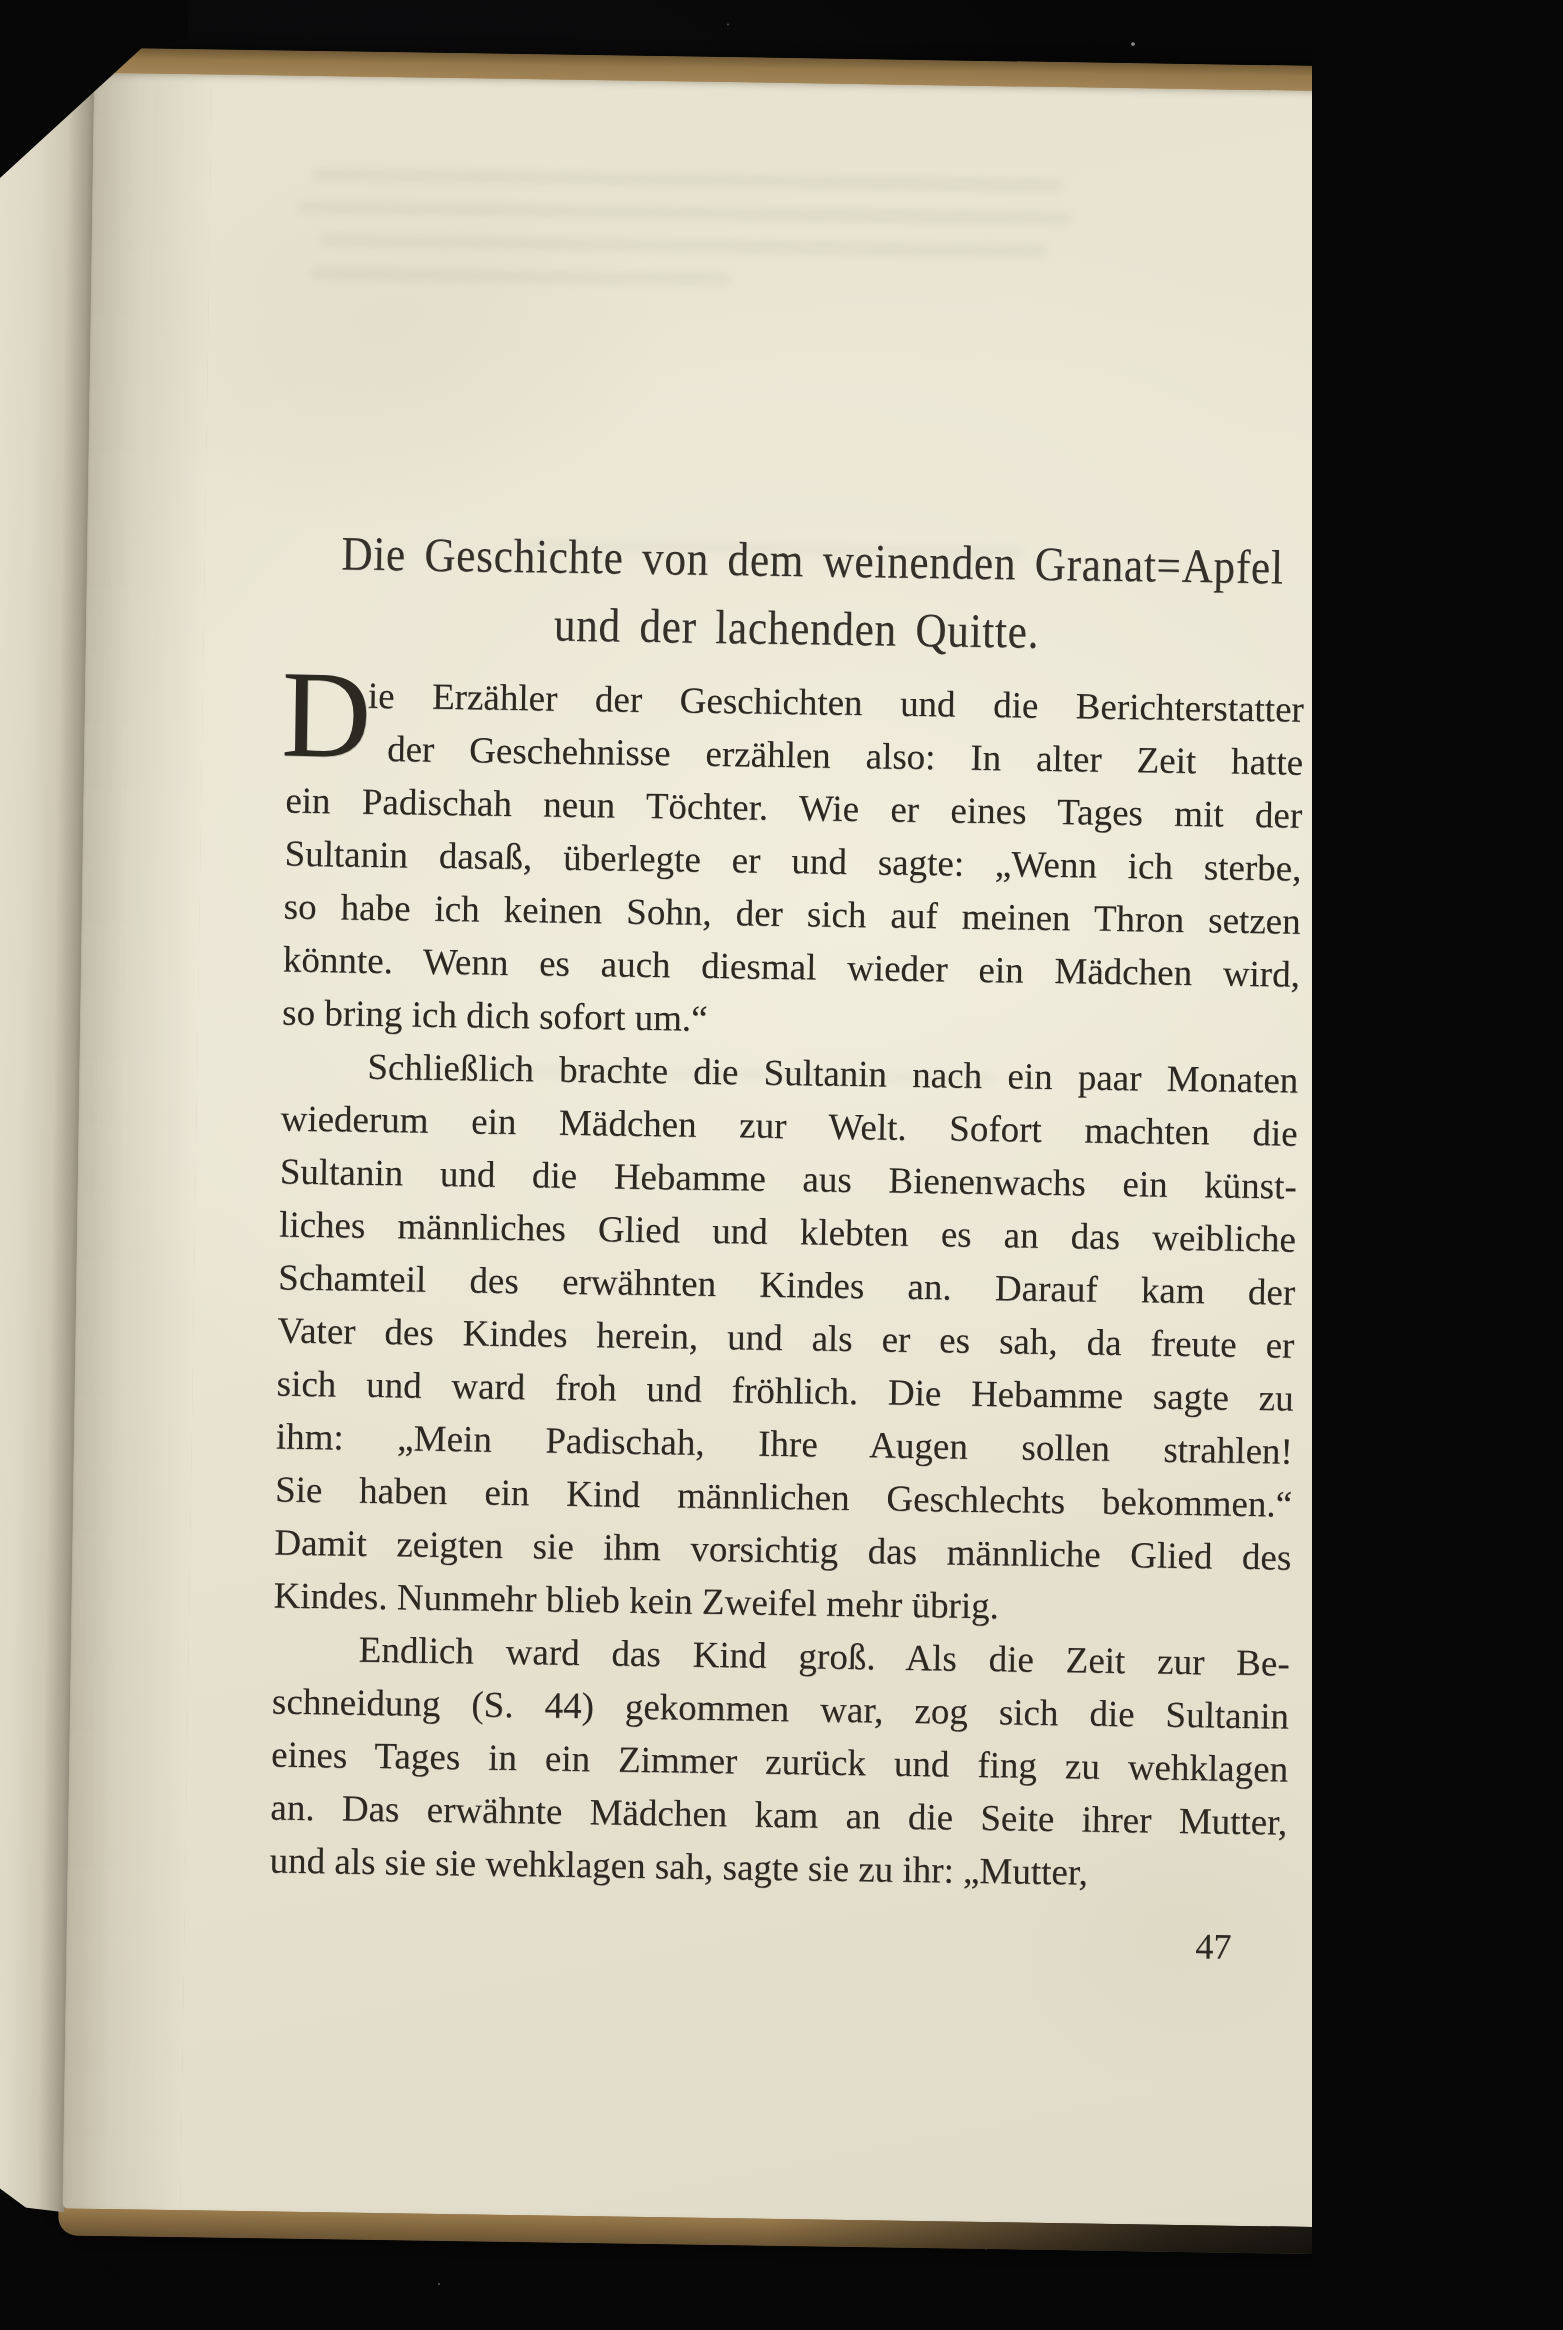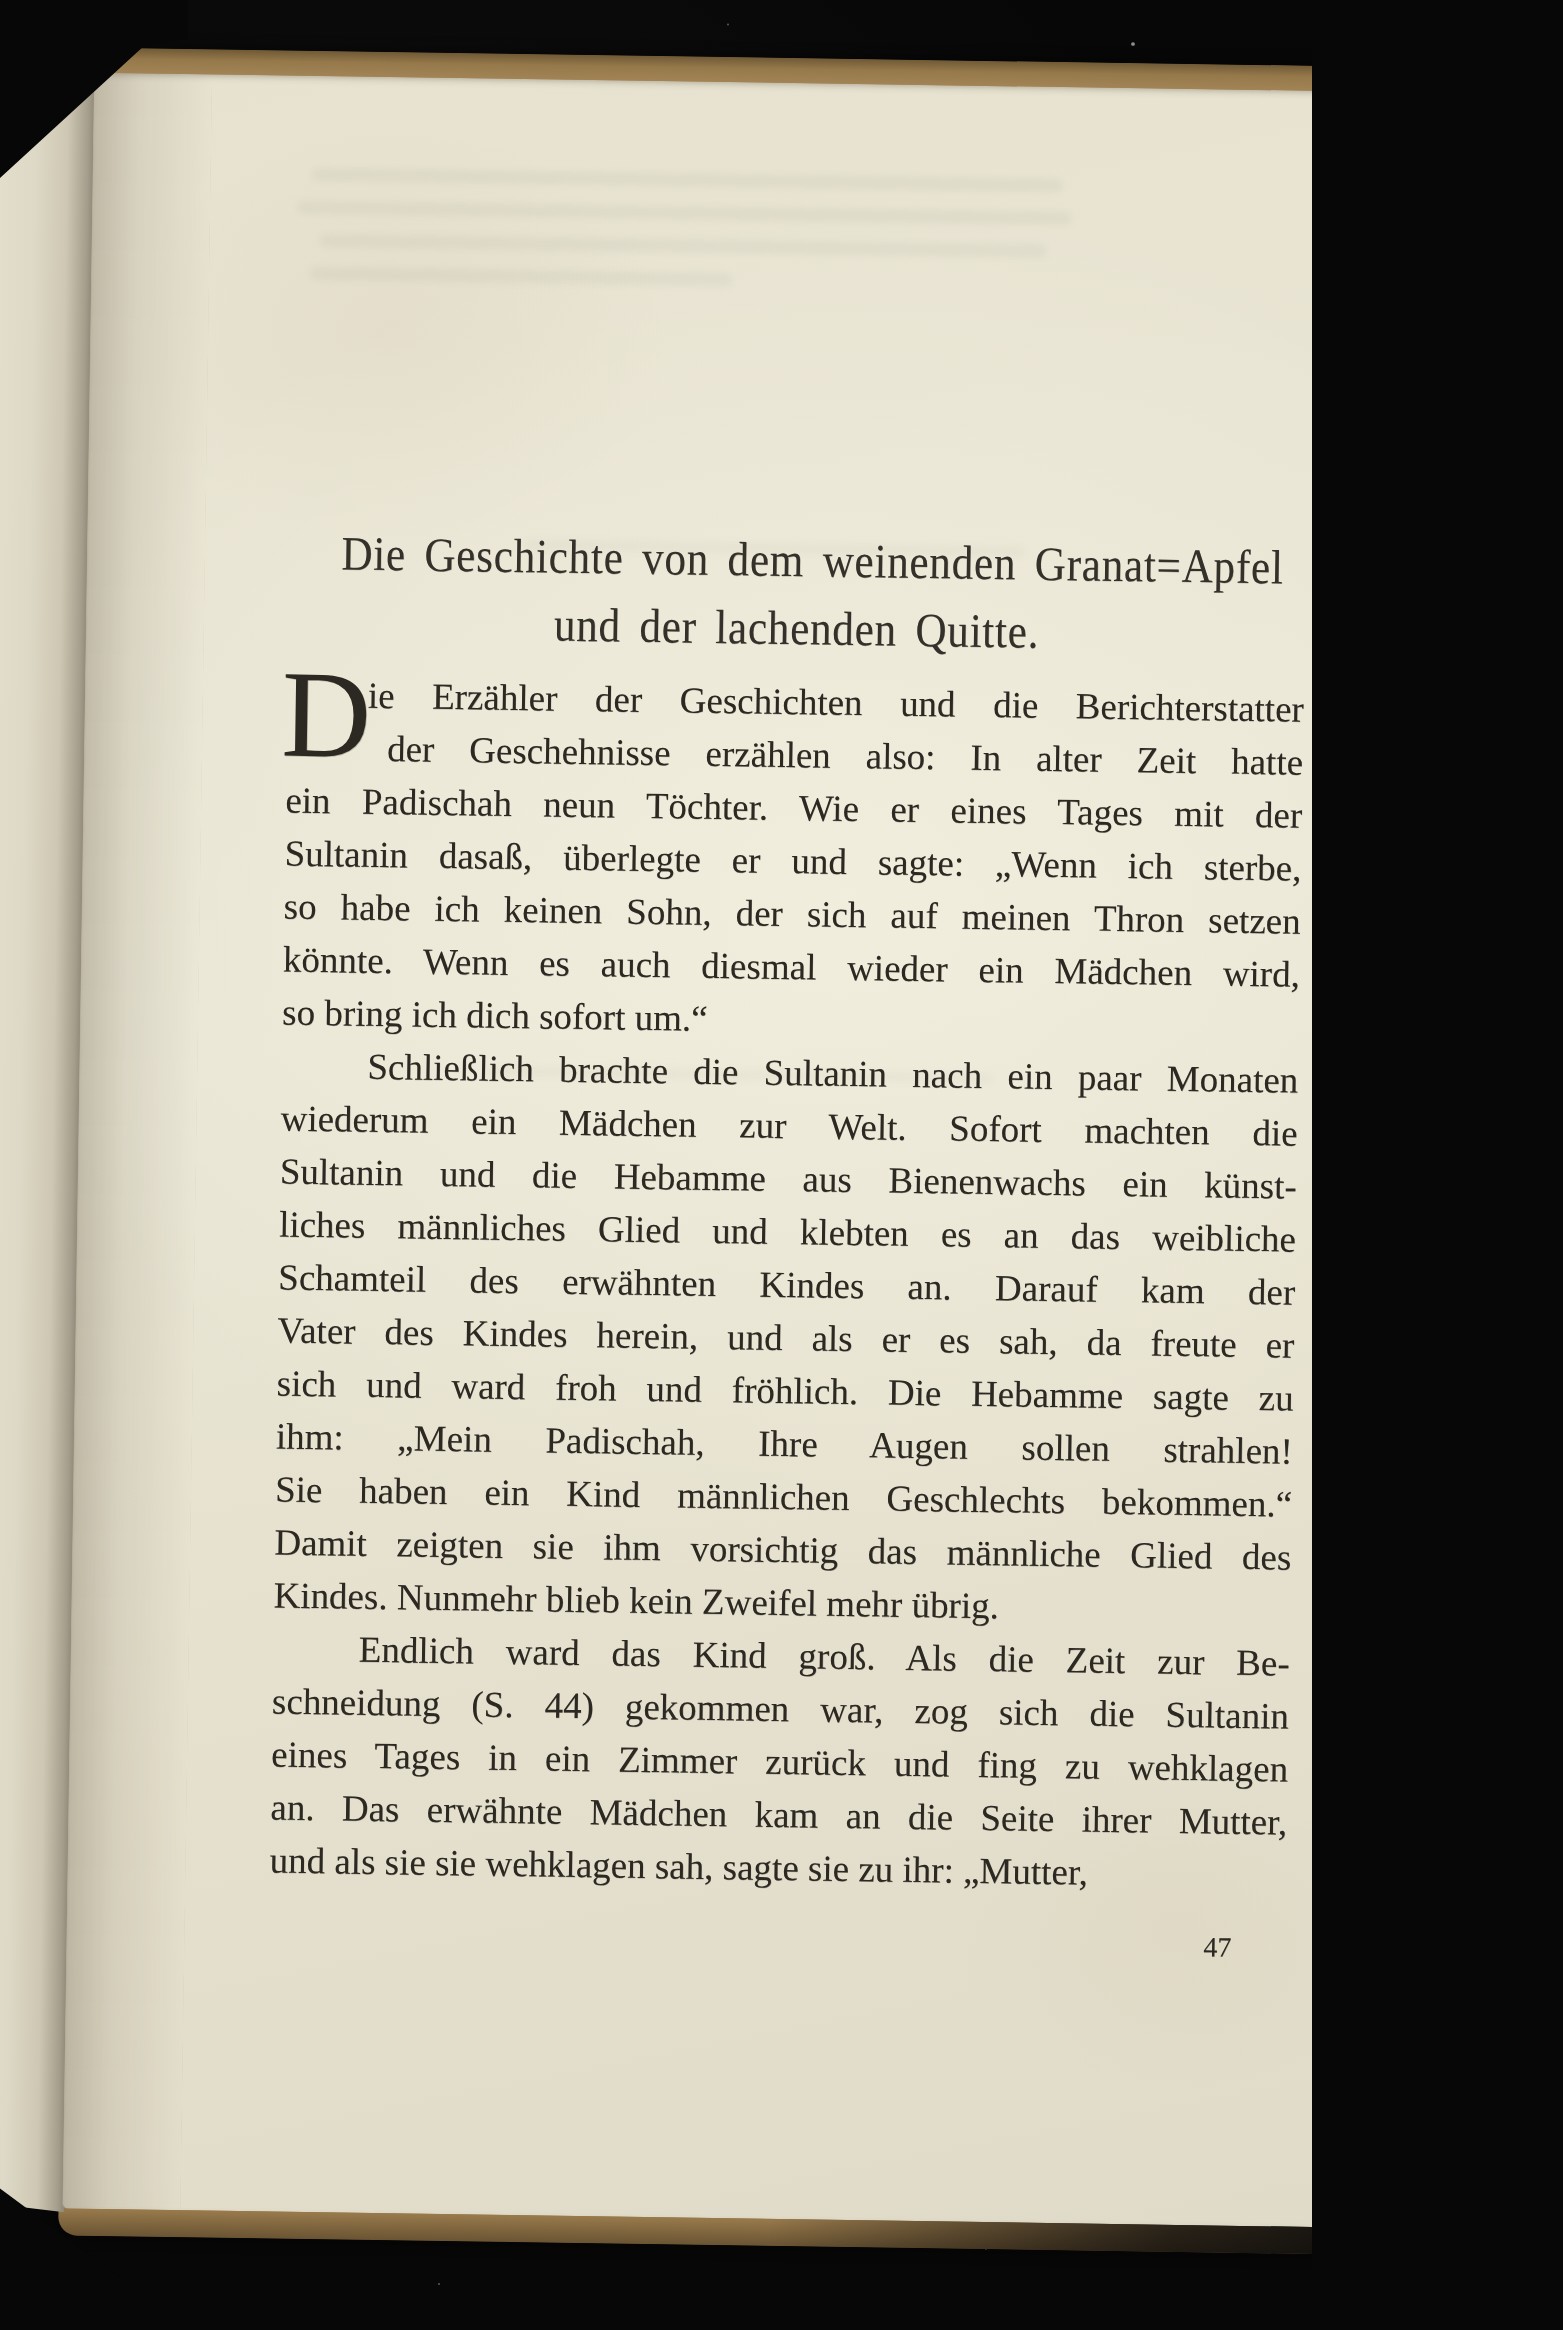--- a/index.html
+++ b/index.html
@@ -123,21 +123,21 @@
   .line.dc2 { padding-left: 101px; }
 
   .dropcap {
     position: absolute; left: 197px; top: 577px;
     font-size: 124px; line-height: 1;
     color: #2c2822;
     text-shadow: 0.8px 0.8px 0 rgba(43,38,30,.25);
   }
   .pagenum {
     position: absolute; top: 1831px; right: 225px;
-    height: 53px; line-height: 53px; font-size: 28px;
+    height: 53px; line-height: 53px; font-size: 36px;
     text-shadow: 0.3px 0.5px 0 rgba(43,38,30,.32);
   }
 
   
   .wedge { position: absolute; background: transparent; }
   .wedge-top {
     left: 0; top: 0; width: 188px; height: 235px;
     background: #070708;
     clip-path: polygon(0 0, 188px 0, 188px 39px, 145px 45px, 0 178px);
   }

